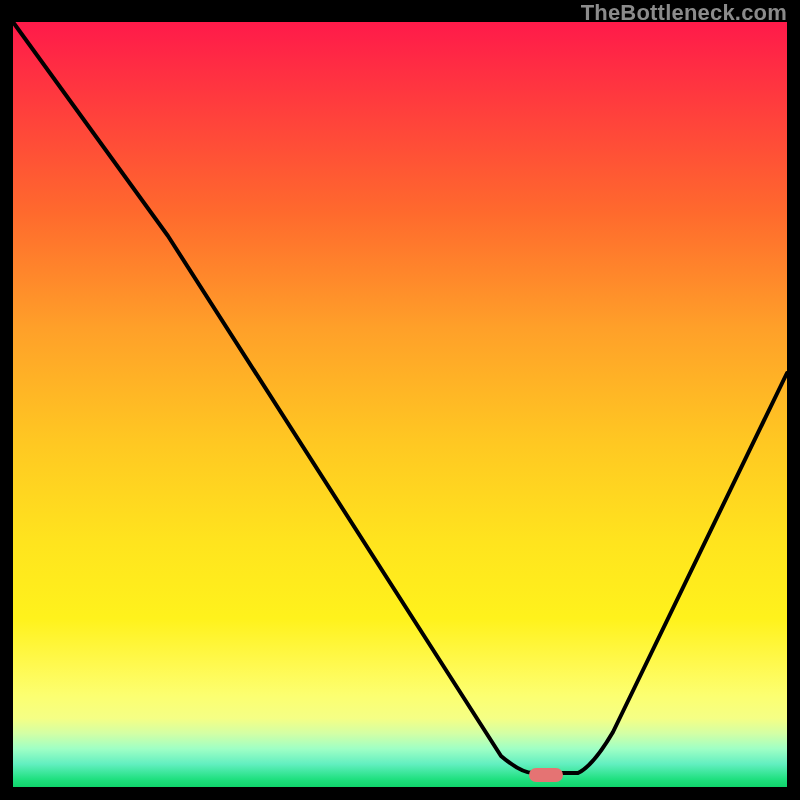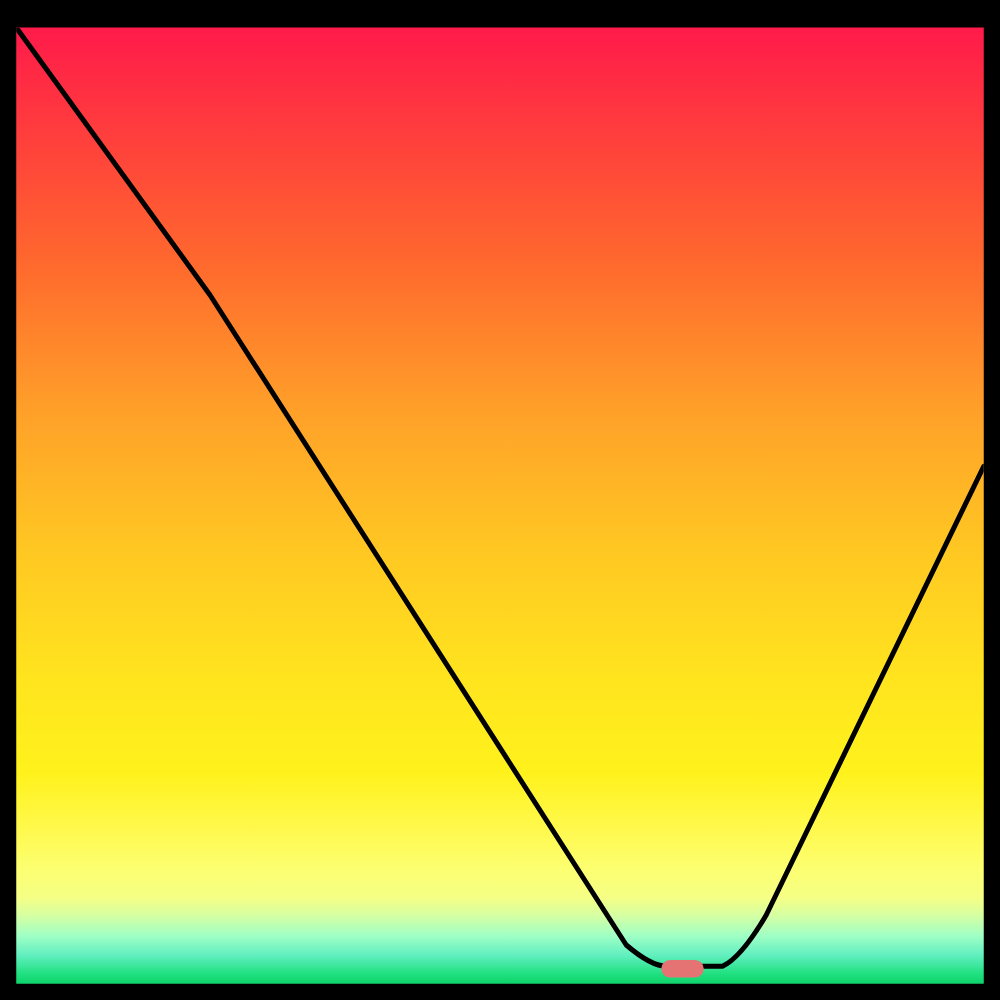--- a/index.html
+++ b/index.html
@@ -63,20 +63,21 @@
     height: 14px;
     background: #e57373;
     border-radius: 7px;
   }
 </style>
 </head>
 <body>
 
 <div class="frame">
 
+  <div class="watermark">TheBottleneck.com</div>
 
   <div class="plot">
 
     <svg class="curve" width="774" height="765" viewBox="0 0 774 765">
       <path d="M 0 0
                L 155 214
                L 488 734
                Q 508 751 520 751
                L 565 751
                Q 580 744 600 710

